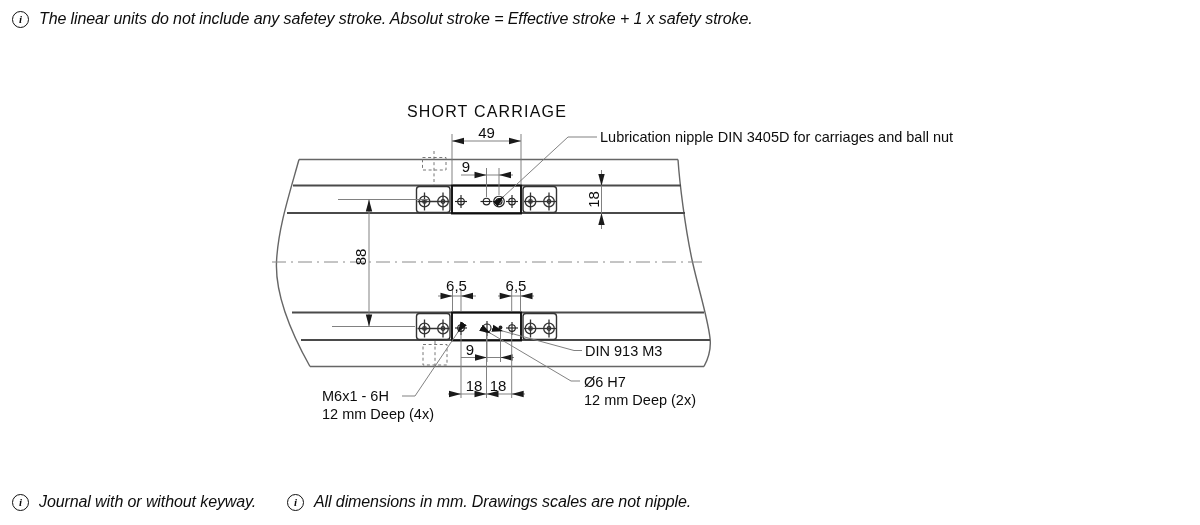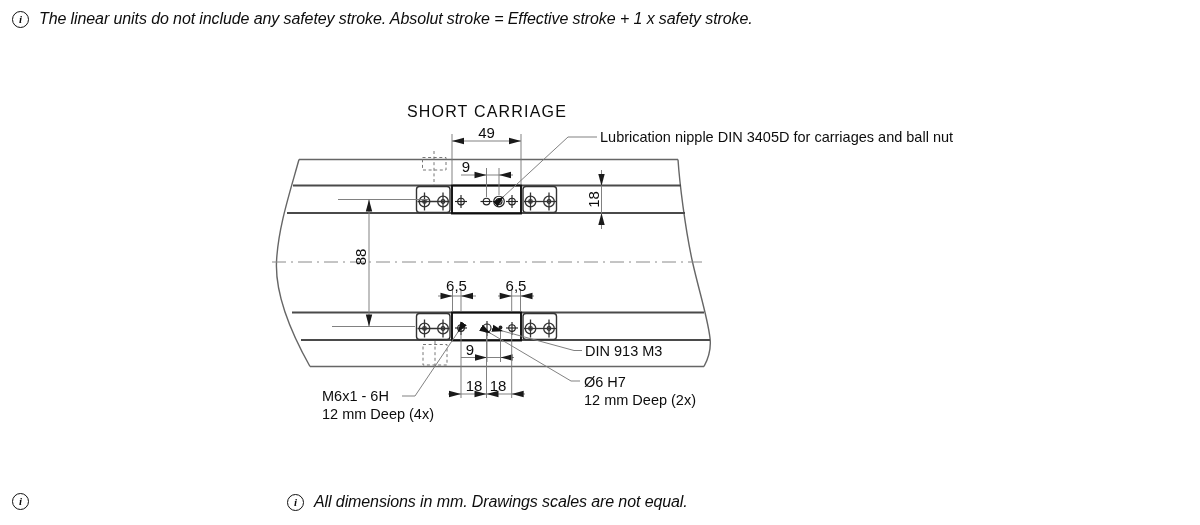--- a/index.html
+++ b/index.html
@@ -221,18 +221,19 @@
   <text class="lbl" x="322" y="419">12 mm Deep (4x)</text>
 </svg>
 
 <div class="note" style="left:12px;top:10px;">
   <span class="info-ico">i</span>
   <span>The linear units do not include any safetey stroke. Absolut stroke = Effective stroke + 1 x safety stroke.</span>
 </div>
 
 <div class="note" style="left:12px;top:493px;">
   <span class="info-ico">i</span>
+  <span>Journal with or without keyway.</span>
 </div>
 
 <div class="note" style="left:287px;top:493px;">
   <span class="info-ico">i</span>
-  <span>All dimensions in mm. Drawings scales are not equal.</span>
+  <span>All dimensions in mm. Drawings scales are not nipple.</span>
 </div>
 
 </body></html>

